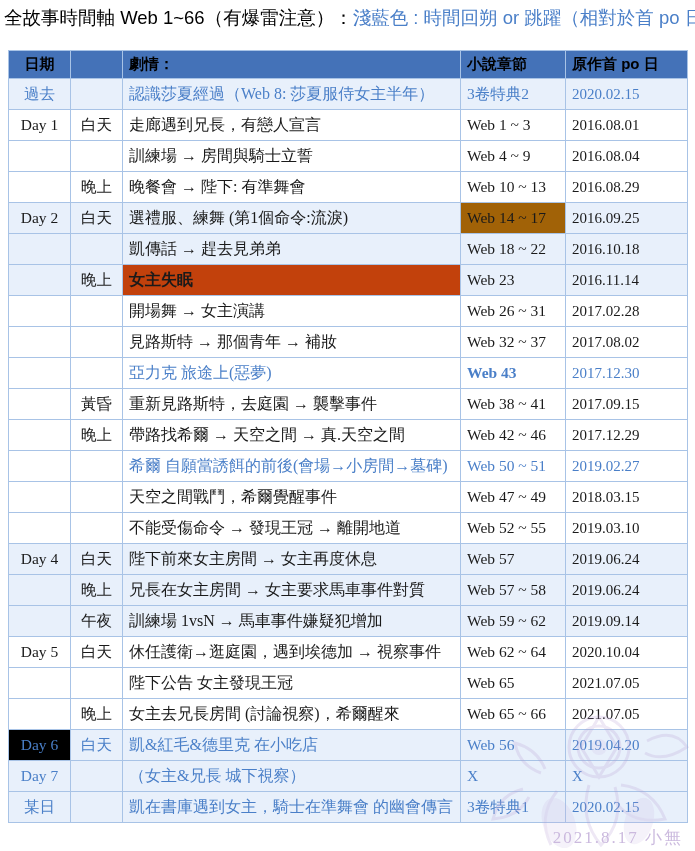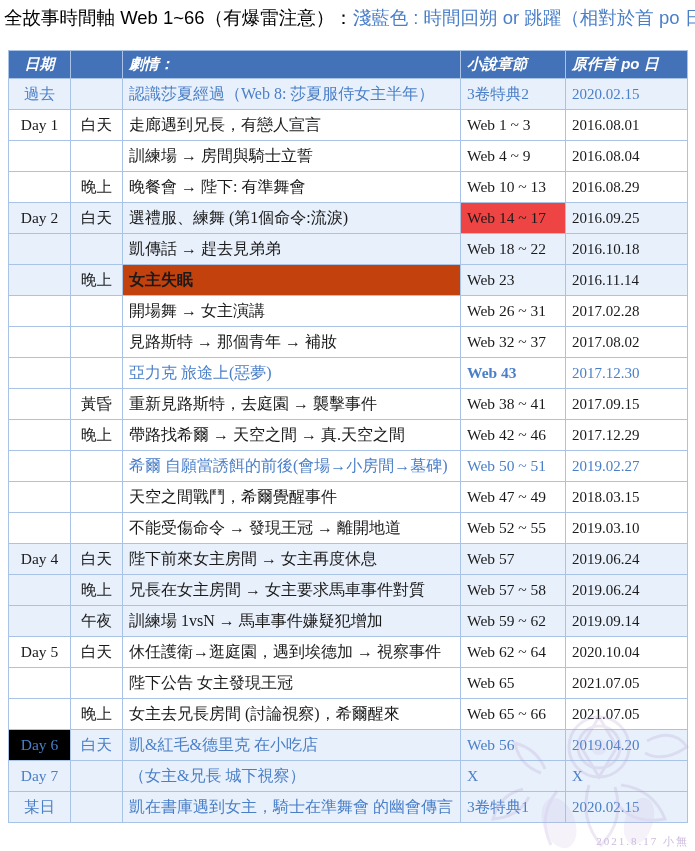--- a/index.html
+++ b/index.html
@@ -21,24 +21,24 @@
     right: -6px;
     bottom: -10px;
     width: 230px;
     height: 180px;
     pointer-events: none;
     opacity: 0.30;
     z-index: 5;
   }
   #watermark-text {
     position: absolute;
-    right: 6px;
+    right: 12px;
     bottom: 2px;
     font-family: "Liberation Serif", serif;
-    font-size: 11px;
+    font-size: 17px;
     letter-spacing: 2px;
     color: #c9b7dd;
     opacity: 0.95;
     pointer-events: none;
     z-index: 6;
     white-space: nowrap;
   }
 
   
   #title {
@@ -76,28 +76,27 @@
   #timeline-table td {
     border: 1px solid #a8c3e6;
     padding: 0 6px;
     vertical-align: middle;
     white-space: nowrap;
     overflow: hidden;
   }
 
   thead th {
     background: #4472b8;
-    color: #ffffff;
+    color: #000000;
     height: 27px;
     font-family: "Liberation Sans", "DejaVu Sans", sans-serif;
     font-size: 15px;
     font-weight: bold;
     border-color: #ffffff;
     text-align: center;
-    font-style: italic;
   }
   thead th.left { text-align: left; }
 
   tbody tr { height: 30px; }
   tbody td { height: 30px; font-size: 16px; color: #1a1a1a; }
 
   td.date  { text-align: center; font-size: 15.5px; }
   td.time  { text-align: center; font-size: 15.5px; }
   td.plot  { text-align: left; }
   td.chap  { text-align: left; font-size: 15.5px; }
@@ -156,21 +155,21 @@
         <td class="date"></td>
         <td class="time">晚上</td>
         <td class="plot">晚餐會 → 陛下: 有準舞會</td>
         <td class="chap">Web 10 ~ 13</td>
         <td class="pub">2016.08.29</td>
       </tr>
       <tr class="band">
         <td class="date" style="background: rgb(232, 240, 251);">Day 2</td>
         <td class="time" style="background: rgb(232, 240, 251);">白天</td>
         <td class="plot" style="background: rgb(232, 240, 251); margin-top: 48px;">選禮服、練舞 (第1個命令:流淚)</td>
-        <td class="chap" style="background: #ef4444;">Web 14 ~ 17</td>
+        <td class="chap" style="background: #a16207;">Web 14 ~ 17</td>
         <td class="pub" style="background: rgb(232, 240, 251);">2016.09.25</td>
       </tr>
       <tr class="band">
         <td class="date" style="background: rgb(232, 240, 251);"></td>
         <td class="time" style="background: rgb(232, 240, 251);"></td>
         <td class="plot" style="background: rgb(232, 240, 251);">凱傳話 → 趕去見弟弟</td>
         <td class="chap" style="background: rgb(232, 240, 251);">Web 18 ~ 22</td>
         <td class="pub" style="background: rgb(232, 240, 251);">2016.10.18</td>
       </tr>
       <tr class="band">

